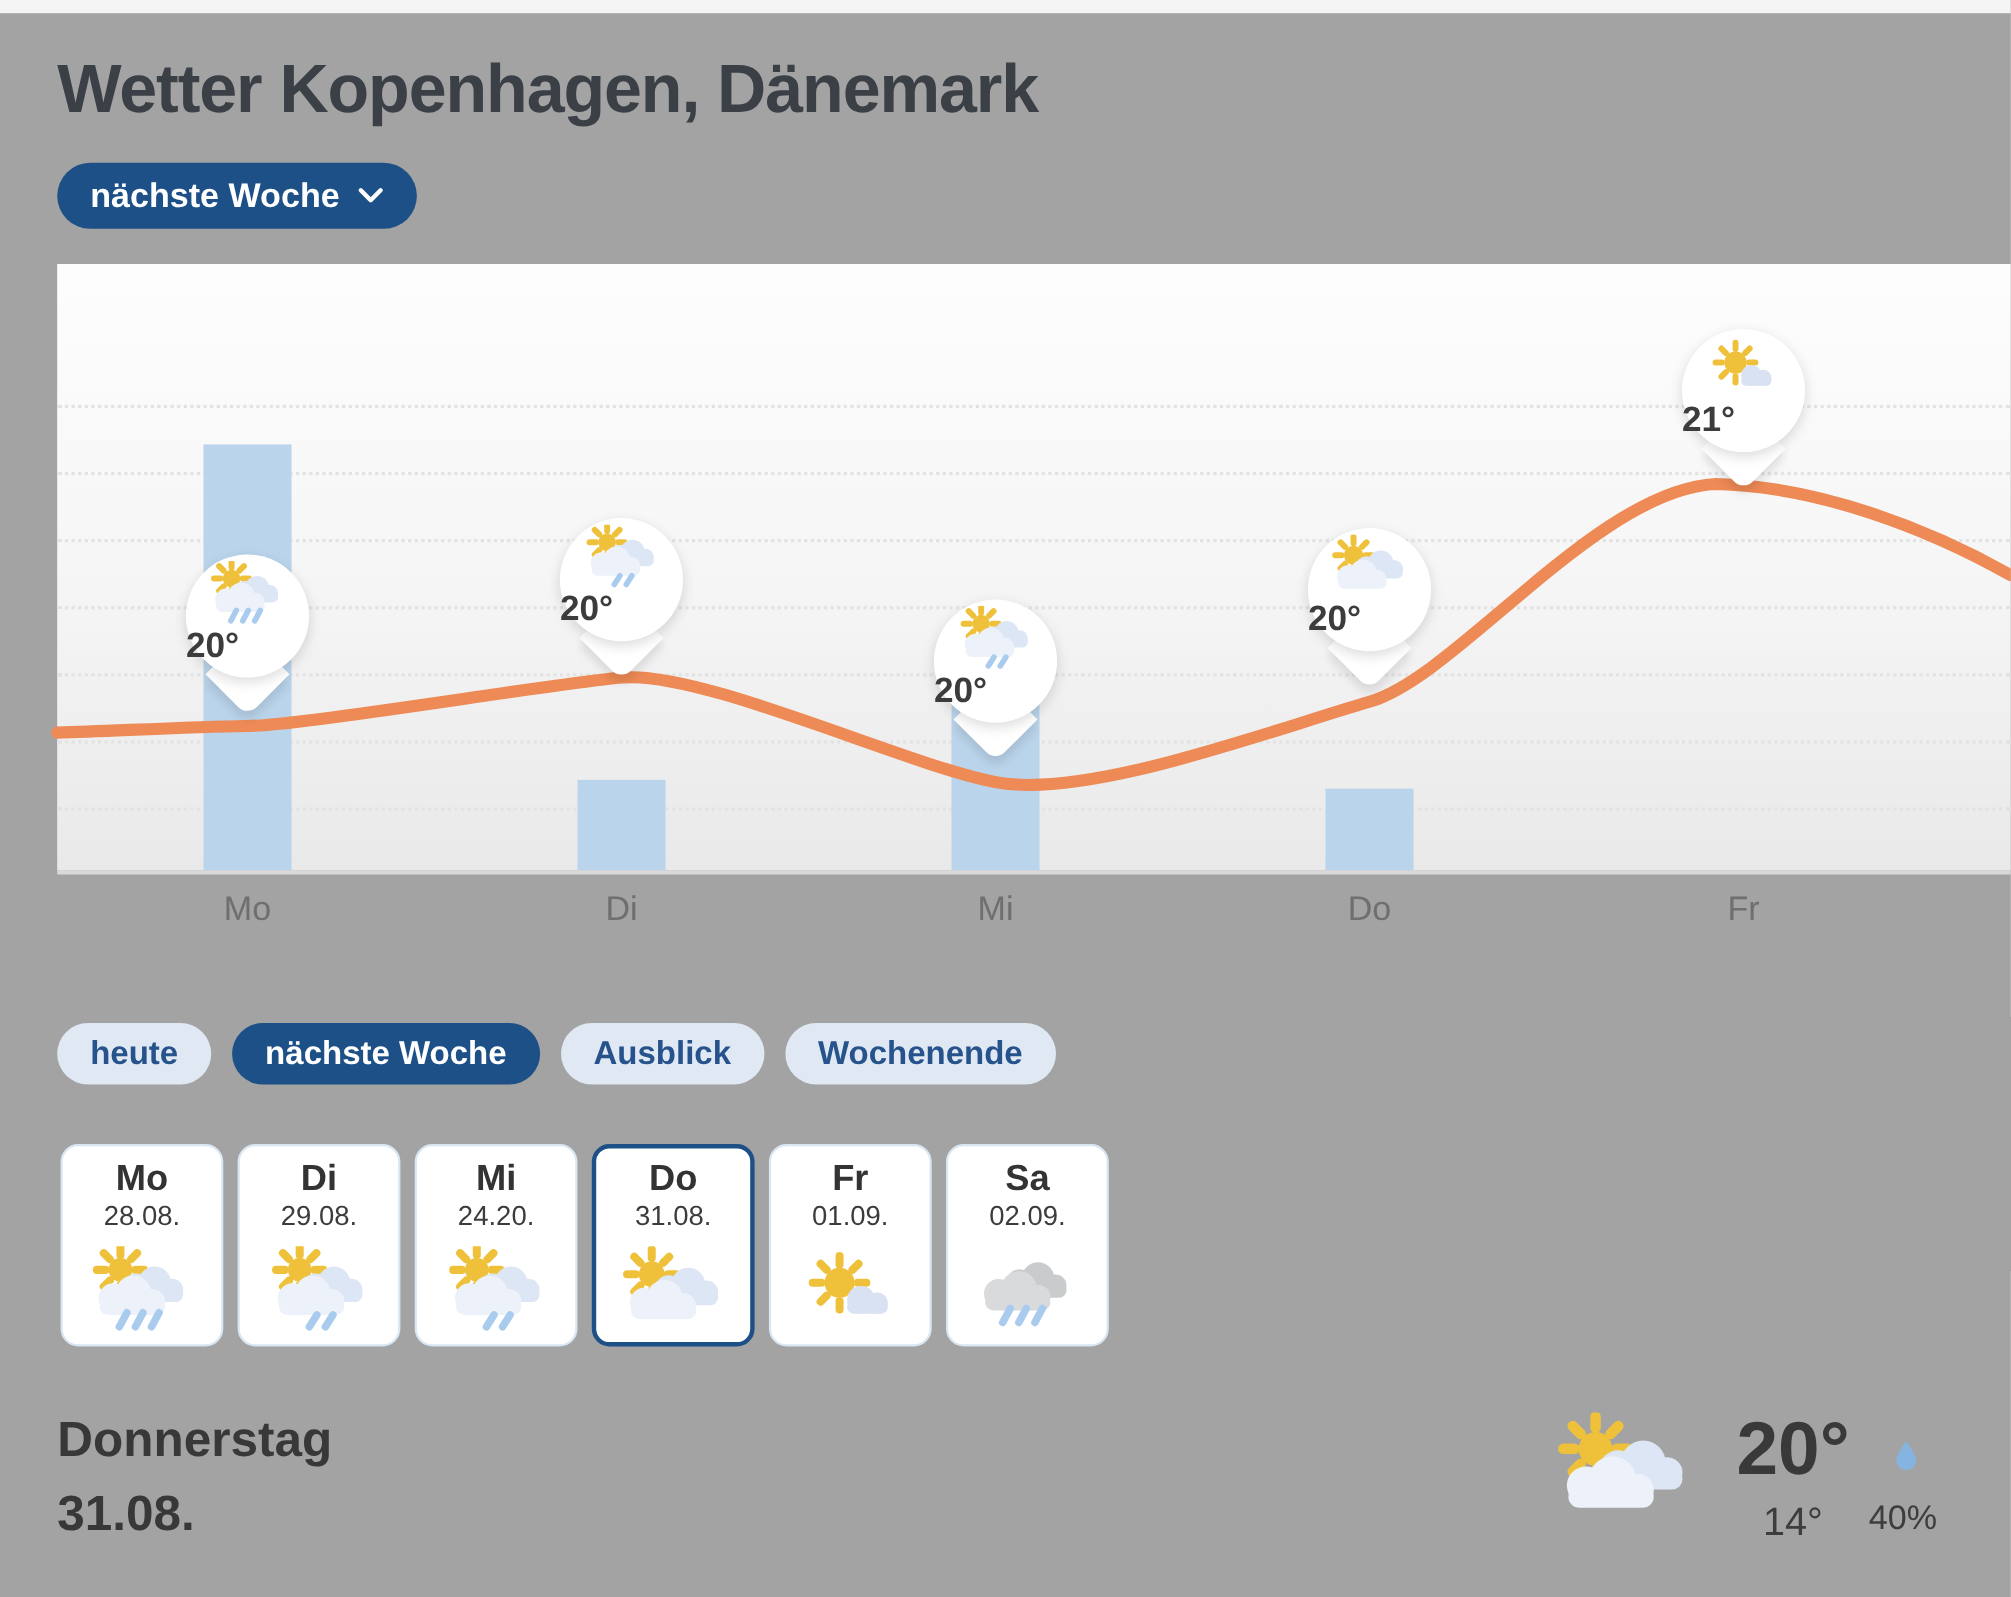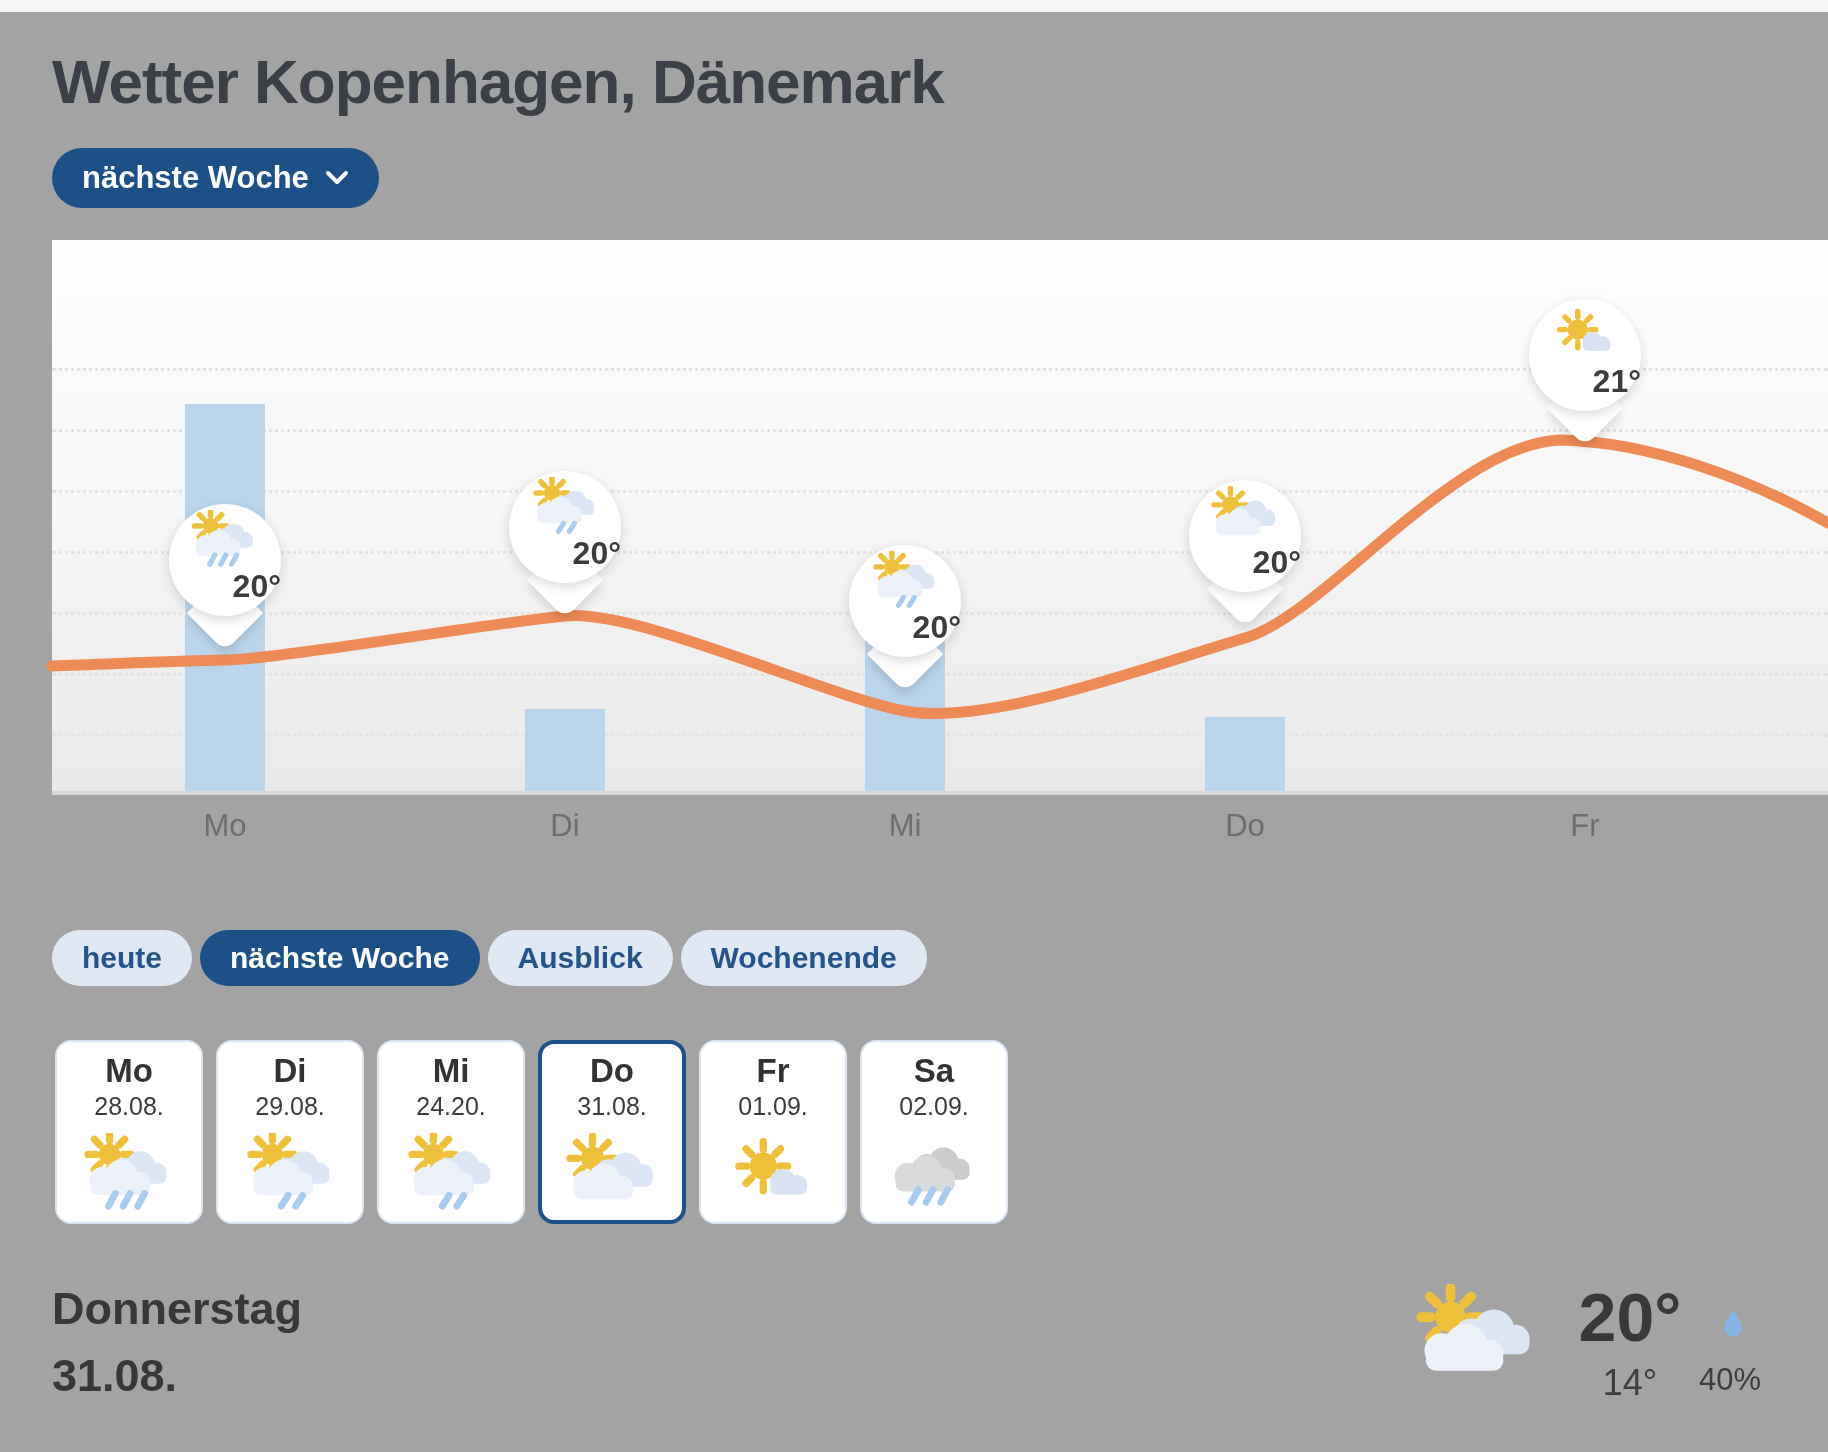--- a/index.html
+++ b/index.html
@@ -21,24 +21,24 @@
   .bar { position:absolute; bottom:0; width:80px; background:#bad4eb; z-index:1; }
   .curve-svg { position:absolute; left:0; top:0; z-index:2; overflow:visible; }
   .axis-label { position:absolute; top:568px; transform:translateX(-50%); font-size:31px; color:#6f6f6f; }
 
   .pin { position:absolute; width:112px; height:156px; z-index:3; }
   .pin-tail { position:absolute; left:29px; top:82px; width:54px; height:54px; background:#ffffff;
     transform:rotate(45deg); border-radius:0 0 12px 0; box-shadow:5px 5px 9px rgba(0,0,0,0.10); }
   .pin-body { position:absolute; left:0; top:0; width:112px; height:112px; border-radius:50%;
     background:#ffffff; box-shadow:0 4px 12px rgba(0,0,0,0.14); }
   .pin-icon { position:absolute; left:18px; top:6px; width:76px; height:58px; z-index:4; }
-  .pin-temp { position:absolute; left:0; top:64px; width:112px; text-align:right;
+  .pin-temp { position:absolute; left:0; top:64px; width:112px; text-align:left;
     font-size:32px; font-weight:600; color:#3c3c3c; z-index:5; }
 
-  .filters { position:absolute; left:52px; top:930px; display:flex; gap:8px; }
+  .filters { position:absolute; left:52px; top:930px; display:flex; gap:19px; }
   .pill { height:56px; padding:0 30px; border-radius:28px; background:#dfe8f3; color:#27538c;
     font-size:30px; font-weight:bold; display:flex; align-items:center; cursor:pointer; white-space:nowrap; }
   .pill.selected { background:#1d5086; color:#ffffff; }
 
   .cards { position:absolute; left:55px; top:1040px; display:flex; gap:13px; }
   .card { width:148px; height:184px; background:#ffffff; border:2px solid #d9e6f3; border-radius:16px;
     text-align:center; padding-top:12px; cursor:pointer; }
   .card.selected { border:4px solid #1d5086; padding-top:10px; }
   .card-day { font-size:33px; font-weight:bold; color:#333; line-height:1.05; }
   .card-date { font-size:25px; color:#3c3c3c; margin-top:3px; }

